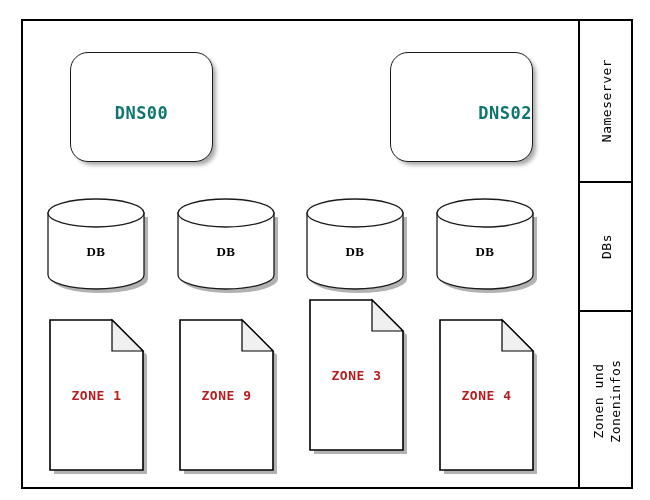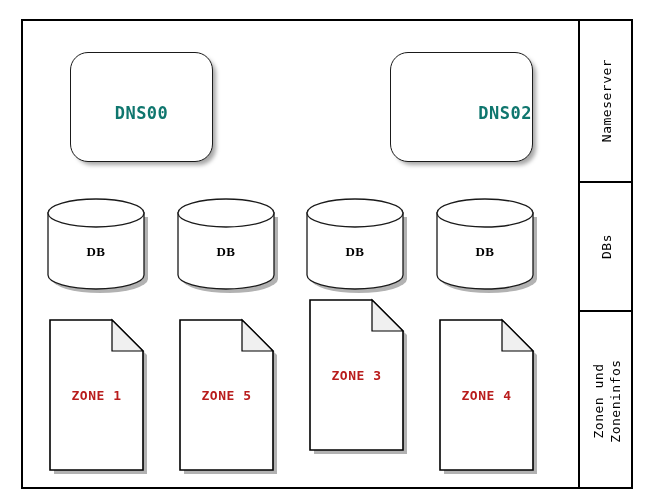--- a/index.html
+++ b/index.html
@@ -234,21 +234,21 @@
   <div class="doc-wrap" style="left:180px; top:320px;">
     <svg width="100" height="156" viewBox="0 0 100 156">
       <g transform="translate(4,4)">
         <path d="M0,0 L62,0 L93,31 L93,150 L0,150 Z" fill="rgba(0,0,0,0.30)"></path>
       </g>
       <g>
         <path d="M0,0 L62,0 L93,31 L93,150 L0,150 Z" fill="#ffffff" stroke="#000000" stroke-width="1.6"></path>
         <path d="M62,0 L93,31 L62,31 Z" fill="#f0f0f0" stroke="#000000" stroke-width="1.2"></path>
       </g>
     </svg>
-    <span class="doc-label">ZONE 5</span>
+    <span class="doc-label">ZONE 9</span>
   </div>
 
   <div class="doc-wrap" style="left:310px; top:300px;padding-left:36px;">
     <svg width="100" height="156" viewBox="0 0 100 156">
       <g transform="translate(4,4)">
         <path d="M0,0 L62,0 L93,31 L93,150 L0,150 Z" fill="rgba(0,0,0,0.30)"></path>
       </g>
       <g>
         <path d="M0,0 L62,0 L93,31 L93,150 L0,150 Z" fill="#ffffff" stroke="#000000" stroke-width="1.6"></path>
         <path d="M62,0 L93,31 L62,31 Z" fill="#f0f0f0" stroke="#000000" stroke-width="1.2"></path>

